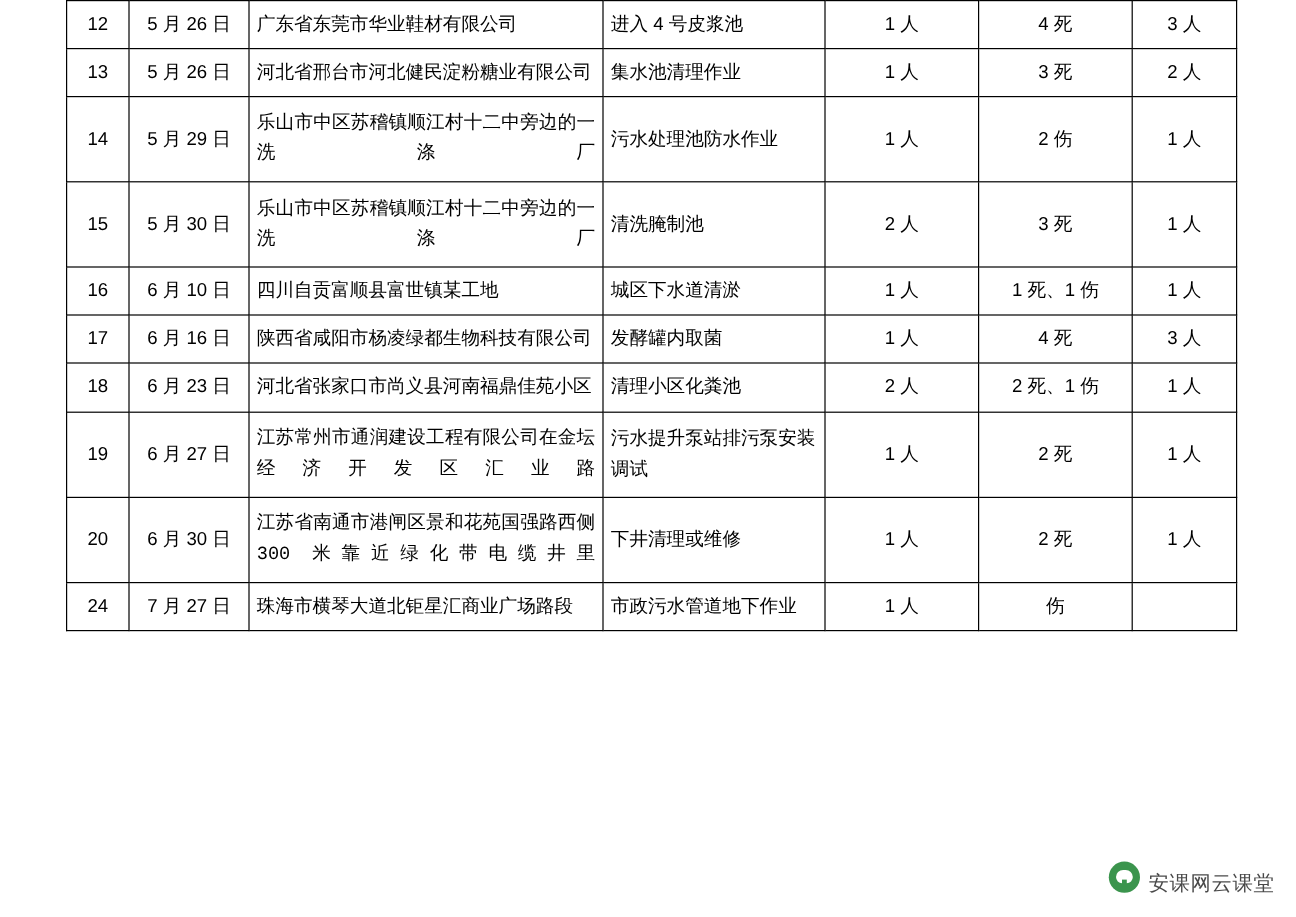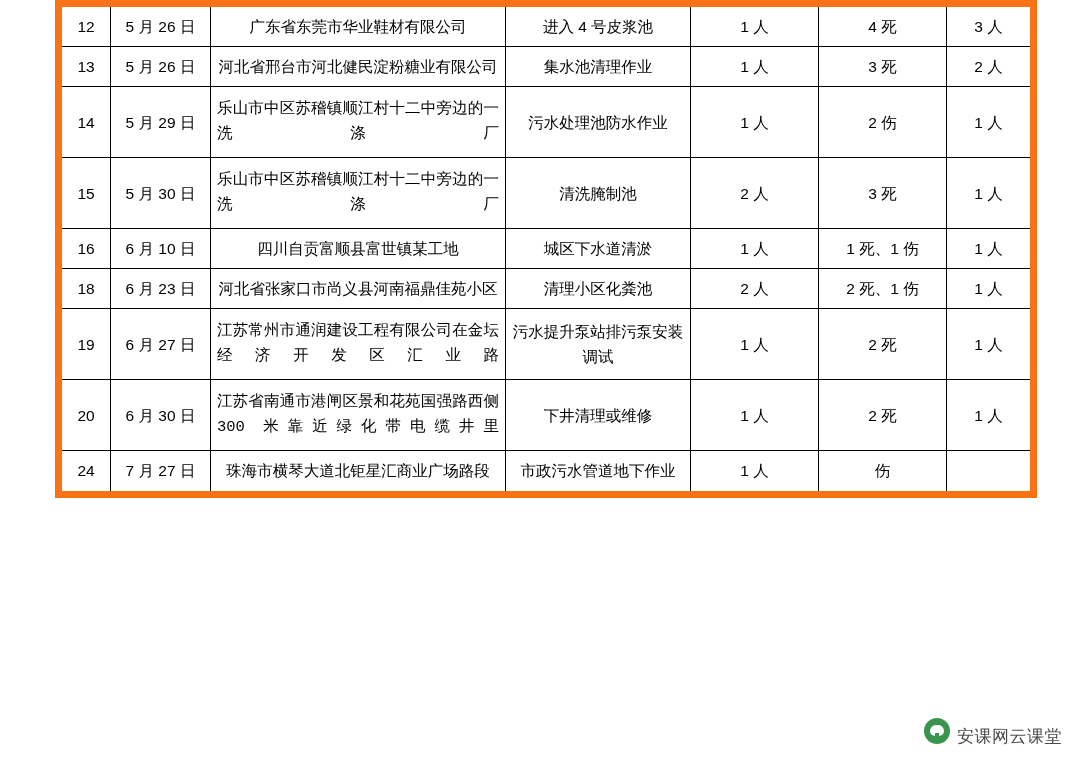--- a/index.html
+++ b/index.html
@@ -18,41 +18,41 @@
   #doc {
     position: absolute;
     left: 55px;
     top: 0px;
     width: 975px;
   }
   table.incident-table {
     border-collapse: collapse;
     table-layout: fixed;
     width: 975px;
-    border: 7px solid #f97316;
+    border: 1px solid #f97316;
     padding-left: 24px;
   }
   table.incident-table td {
     border: 1px solid #000;
     font-size: 15.5px;
     line-height: 1.62;
     padding: 7px 6px;
     vertical-align: middle;
     word-break: break-all;
   }
   col.c-no      { width: 52px; }
   col.c-date    { width: 100px; }
   col.c-place   { width: 295px; }
   col.c-work    { width: 185px; }
   col.c-people  { width: 128px; }
   col.c-casual  { width: 128px; }
   col.c-rescue  { width: 87px; }
 
   td.ta-center { text-align: center; }
-  td.ta-left   { text-align: center; }
+  td.ta-left   { text-align: left; }
   td.ta-just   { text-align: justify; text-align-last: justify; font-family: Liberation Mono, monospace; }
 
   .row-tall td { height: 56px; }
 
   
   #watermark {
     position: absolute;
     right: 18px;
     bottom: 16px;
     display: flex;
@@ -154,20 +154,29 @@
       <tr>
         <td class="ta-center">16</td>
         <td class="ta-center">6 月 10 日</td>
         <td class="ta-left">四川自贡富顺县富世镇某工地</td>
         <td class="ta-left">城区下水道清淤</td>
         <td class="ta-center">1 人</td>
         <td class="ta-center">1 死、1 伤</td>
         <td class="ta-center">1 人</td>
       </tr>
 
+      <tr>
+        <td class="ta-center">17</td>
+        <td class="ta-center">6 月 16 日</td>
+        <td class="ta-left">陕西省咸阳市杨凌绿都生物科技有限公司</td>
+        <td class="ta-left">发酵罐内取菌</td>
+        <td class="ta-center">1 人</td>
+        <td class="ta-center">4 死</td>
+        <td class="ta-center">3 人</td>
+      </tr>
 
       <tr>
         <td class="ta-center">18</td>
         <td class="ta-center">6 月 23 日</td>
         <td class="ta-left">河北省张家口市尚义县河南福鼎佳苑小区</td>
         <td class="ta-left">清理小区化粪池</td>
         <td class="ta-center">2 人</td>
         <td class="ta-center">2 死、1 伤</td>
         <td class="ta-center">1 人</td>
       </tr>

